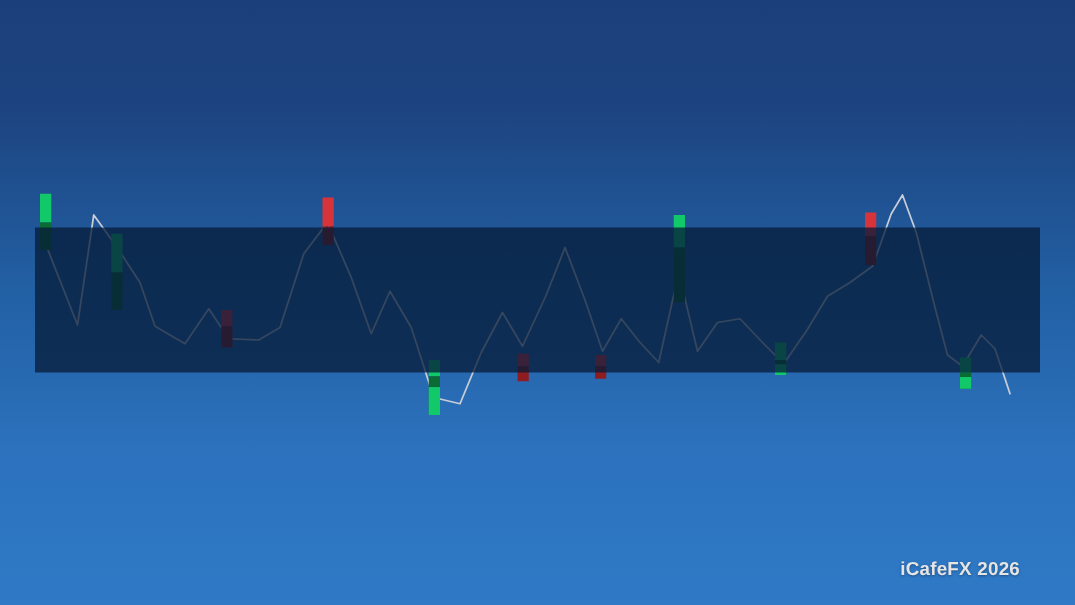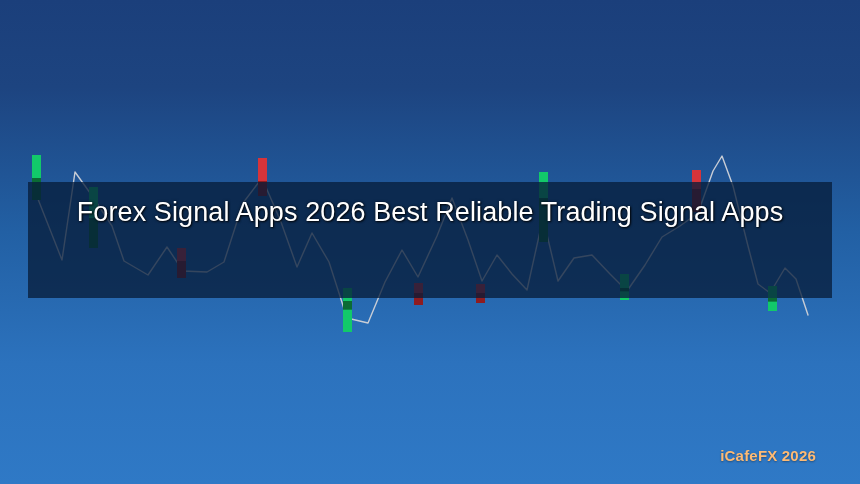--- a/index.html
+++ b/index.html
@@ -42,21 +42,21 @@
     line-height: 40px;
     font-weight: 400;
     letter-spacing: 0.1px;
     text-shadow: 1px 1px 2px rgba(0,0,0,0.85), 0 0 3px rgba(0,0,0,0.55);
     white-space: pre-wrap;
   }
   #watermark {
     position: absolute;
     right: 44px;
     bottom: 20px;
-    color: #fdba74;
+    color: #e5e5e5;
     font-size: 15px;
     font-weight: bold;
     letter-spacing: 0.2px;
     text-shadow: 0 1px 2px rgba(0,0,0,0.35);
   }
 </style>
 </head>
 <body>
 
 <div id="stage">
@@ -89,17 +89,16 @@
         <rect x="768" y="286" width="9" height="12" fill="#12c96a"></rect>
         <rect x="768" y="298" width="9" height="13" fill="#0b6b34"></rect>
         <rect x="343" y="309.68" width="9" height="22.319999999999993" fill="#12c96a"></rect>
         <rect x="620" y="291.36" width="9" height="8.639999999999986" fill="#12c96a"></rect>
         <rect x="768" y="301.64" width="9" height="9.360000000000014" fill="#12c96a"></rect>
       </g>
   </svg>
 
   <div id="overlay-panel"></div>
 
-  <div id="title">Forex Signal Apps 2026 Best Reliable Trading Signal Apps</div>
 
   <div id="watermark">iCafeFX 2026</div>
 
 </div>
 
 </body></html>

